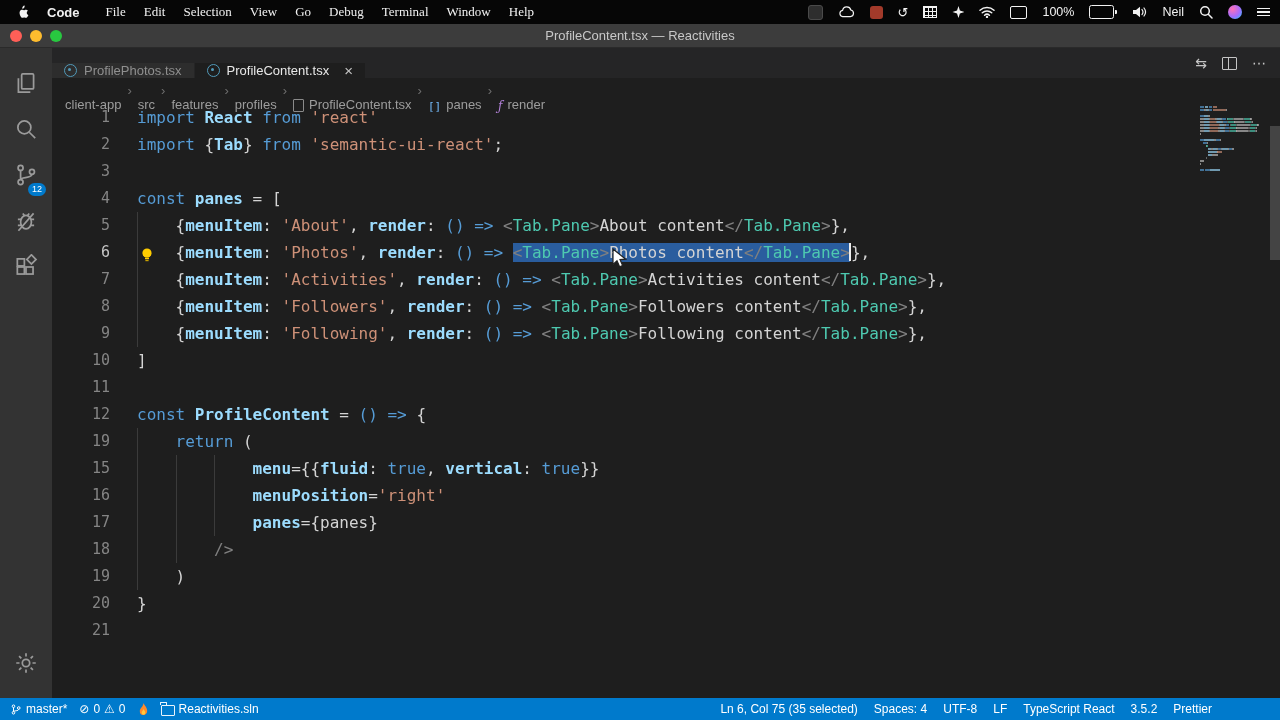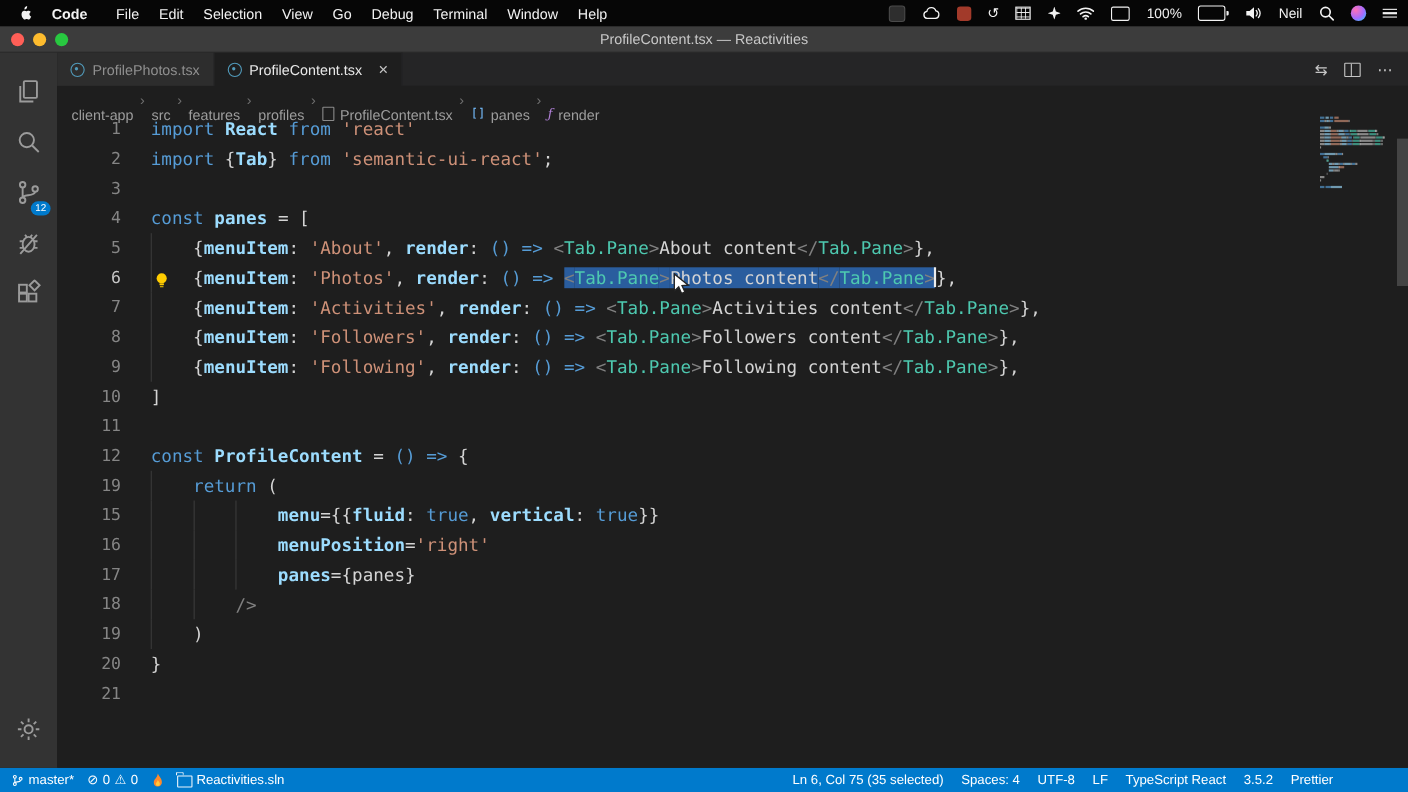--- a/index.html
+++ b/index.html
@@ -3,21 +3,21 @@
 <meta charset="utf-8">
 <style>
   html,body{margin:0;padding:0;background:#111;}
   #screen{position:relative;width:1280px;height:720px;overflow:hidden;font-family:"Liberation Sans",sans-serif;background:#1e1e1e;}
 
   
   #menubar{height:24px;background:#060606;color:#f2f2f2;display:flex;align-items:center;padding:0 10px;font-size:13px;gap:0;}
   #menubar .apple{display:flex;align-items:center;margin:0 8px 0 6px;}
   .mb-app{font-weight:bold;margin-right:9px;padding:0 8px;}
   #mb-items{display:flex;gap:0;}
-  .mb-item{padding:0 9px;white-space:nowrap;}
+  .mb-item{padding:0 9px;white-space:nowrap;font-family:Liberation Serif, serif;}
   .mb-right{margin-left:auto;display:flex;align-items:center;gap:15px;}
   .mb-right .txt{font-size:12.5px;}
   .ic{display:inline-flex;align-items:center;justify-content:center;}
   .ic-record{width:13px;height:13px;border-radius:3px;background:#a23a2a;}
   .ic-tools{width:13px;height:13px;border-radius:3px;background:#2e2e2e;border:1px solid #4a4a4a;}
   .ic-grid{width:12px;height:10px;border:1px solid #f2f2f2;background-image:linear-gradient(#f2f2f2 1px,transparent 1px),linear-gradient(90deg,#f2f2f2 1px,transparent 1px);background-size:4px 4px;}
   .ic-sparkle{width:12px;height:12px;background:#f2f2f2;clip-path:polygon(50% 0,62% 38%,100% 50%,62% 62%,50% 100%,38% 62%,0 50%,38% 38%);}
   .ic-display{width:15px;height:11px;border:1.4px solid #f2f2f2;border-radius:2px;}
   .ic-batt{display:flex;align-items:center;gap:1px;}
   .batt-body{width:21px;height:10px;border:1px solid #f2f2f2;border-radius:2.5px;padding:1px;}
@@ -37,32 +37,32 @@
   
   #main{display:flex;height:650px;}
   #activitybar{width:52px;background:#333333;display:flex;flex-direction:column;align-items:center;padding-top:12px;box-sizing:border-box;}
   .act{width:48px;height:46px;display:flex;align-items:center;justify-content:center;position:relative;color:#9b9b9b;}
   .act svg{stroke:#9b9b9b;fill:none;stroke-width:1.6;}
   .act .badge{position:absolute;right:4px;bottom:2px;background:#007acc;color:#fff;font-size:9px;border-radius:9px;padding:1px 4px;line-height:11px;}
   .act.bottom{margin-top:auto;margin-bottom:12px;}
 
   #editorcol{flex:1;display:flex;flex-direction:column;min-width:0;background:#1e1e1e;}
   #tabsbar{height:30px;background:#252526;display:flex;align-items:stretch;position:relative;}
-  #tabs{display:flex;}
+  #tabs{display:flex;align-items:flex-end;}
   .tab{display:flex;align-items:center;gap:7px;padding:0 12px;background:#2d2d2d;color:#8f8f8f;font-size:13px;border-right:1px solid #252526;cursor:default;}
   .tab.active{background:#1e1e1e;color:#e8e8e8;}
   .tabicon{width:11px;height:11px;border-radius:50%;border:1.4px solid #519aba;position:relative;flex:none;}
   .tabicon::after{content:"";position:absolute;left:3px;top:3px;width:3px;height:3px;border-radius:50%;background:#519aba;}
   .tabclose{margin-left:8px;font-size:15px;color:#c5c5c5;line-height:1;}
   .tab-actions{margin-left:auto;display:flex;align-items:center;gap:15px;padding-right:14px;color:#c5c5c5;font-size:14px;}
   .split-ic{width:13px;height:11px;border:1.3px solid #c5c5c5;border-radius:1px;position:relative;}
   .split-ic::after{content:"";position:absolute;left:5px;top:0;bottom:0;width:1.3px;background:#c5c5c5;}
 
   #breadcrumbs{height:24px;display:flex;align-items:center;padding-left:13px;font-size:13px;color:#9d9d9d;background:#1e1e1e;}
-  .crumb{display:flex;align-items:flex-start;gap:5px;white-space:nowrap;margin-top:28px;}
+  .crumb{display:flex;align-items:flex-end;gap:5px;white-space:nowrap;margin-top:28px;}
   .crumb-sep{margin:0 6px;color:#6e6e6e;}
   .crumb-ic{font-size:10px;line-height:1;}
   .crumb-ic.file-icon{width:9px;height:11px;border:1px solid #8a8a8a;border-radius:1px;display:inline-block;}
   .crumb-ic.symbol-array-icon{color:#75beff;font-family:"DejaVu Sans Mono",monospace;font-size:11px;}
   .crumb-ic.symbol-field-icon{color:#b180d7;font-family:"DejaVu Serif",serif;font-size:12px;font-style:italic;}
 
   
   #codearea{flex:1;position:relative;overflow:hidden;font-family:"DejaVu Sans Mono",monospace;font-size:16px;line-height:27px;padding-top:2px;}
   .row{display:flex;height:27px;position:relative;}
   .ln{width:58px;text-align:right;color:#858585;font-size:15px;flex:none;}

